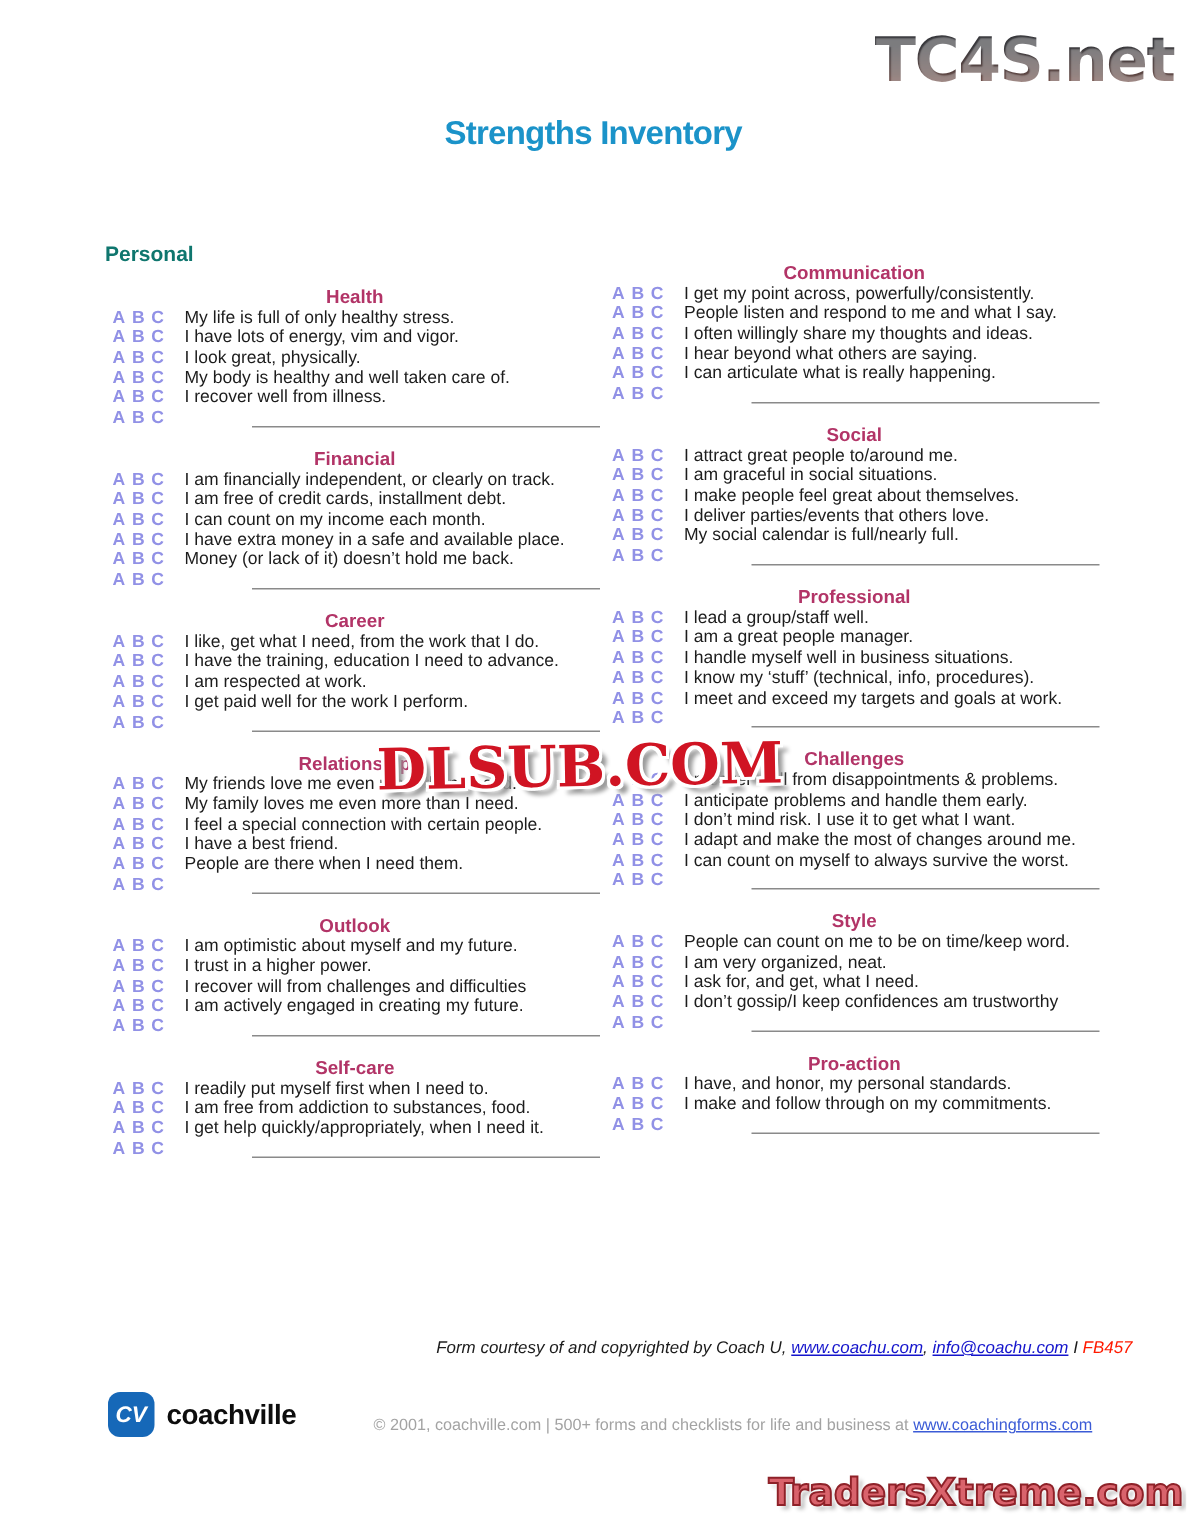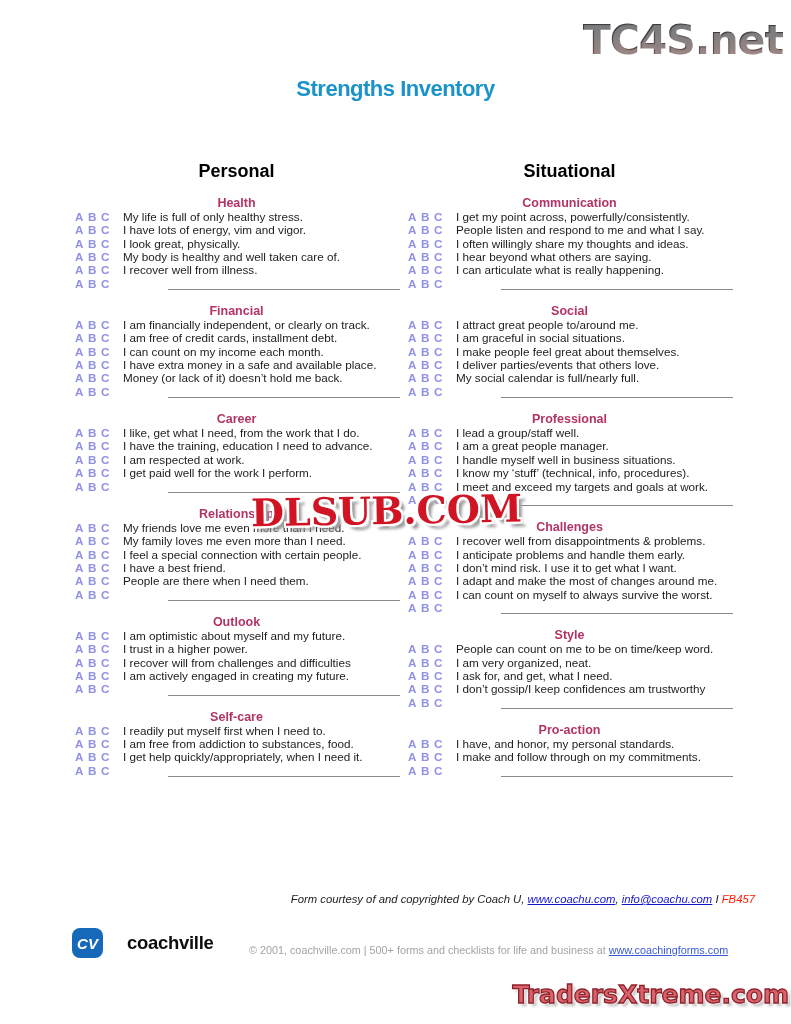--- a/index.html
+++ b/index.html
@@ -39,40 +39,40 @@
   
   .title{
     position:absolute;top:76px;left:0;width:100%;margin:0;text-align:center;
     font-size:22px;font-weight:bold;color:#1b93c9;letter-spacing:-0.5px;
   }
   
   .col{position:absolute;top:161px;width:333px;}
   .col-left{left:70px;}
   .col-right{left:403px;}
   .col-header{
-    text-align:center;font-weight:bold;font-size:18px;color:#000000;margin:0 0 14px 0;
+    font-weight:bold;font-size:14px;color:#0f766e;margin:0 0 14px 0;
   }
   .sec-head{
     text-align:center;font-weight:bold;font-size:12.5px;color:#b23467;margin:14px 0 0 0;
   }
   .row{display:flex;align-items:baseline;line-height:13.35px;font-size:11.7px;white-space:nowrap;}
   .abc{flex:0 0 auto;width:41px;padding-left:5px;display:flex;}
   .abc span{color:#9191e6;font-weight:bold;margin-right:4.5px;}
   .item-text{margin-left:7px;color:#1c1c1c;}
   .fill-line{
     height:11px;border-bottom:1.5px solid #8a8a8a;width:232px;margin-left:52px;
     align-self:flex-end;
   }
   
   .courtesy{
     position:absolute;top:893px;right:36px;font-size:11.3px;font-style:italic;color:#1c1c1c;
   }
   .courtesy a{color:#1414cc;text-decoration:underline;cursor:pointer;}
   .fb-code{color:#ff1a00;font-style:italic;}
-  .cv-block{position:absolute;top:928px;left:72px;display:flex;align-items:center;gap:16px;}
+  .cv-block{position:absolute;top:928px;left:72px;display:flex;align-items:center;}
   .cv-logo{
     width:31px;height:30px;background:#1668b8;border-radius:8px 8px 8px 8px;
     color:#fff;font-weight:bold;font-style:italic;font-size:15px;
     display:flex;align-items:center;justify-content:center;
   }
   .cv-brand{font-size:18.5px;font-weight:bold;color:#0d0d0d;margin-left:8px;letter-spacing:-0.3px;}
   .copyright{
     position:absolute;top:944px;left:249px;font-size:10.8px;color:#a3a3a3;
   }
   .copyright a{color:#3b5bd6;text-decoration:underline;cursor:pointer;}
@@ -345,21 +345,20 @@
       <div class="row">
         <span class="abc">
           <span>A</span>
           <span>B</span>
           <span>C</span>
         </span>
         <span class="fill-line"></span>
       </div>
     </div>
   <div class="col col-right" id="col-1">
-      <div class="col-header">Situational</div>
       <div class="sec-head">Communication</div>
       <div class="row">
         <span class="abc">
           <span>A</span>
           <span>B</span>
           <span>C</span>
         </span>
         <span class="item-text">I get my point across, powerfully/consistently.</span>
       </div>
       <div class="row">

